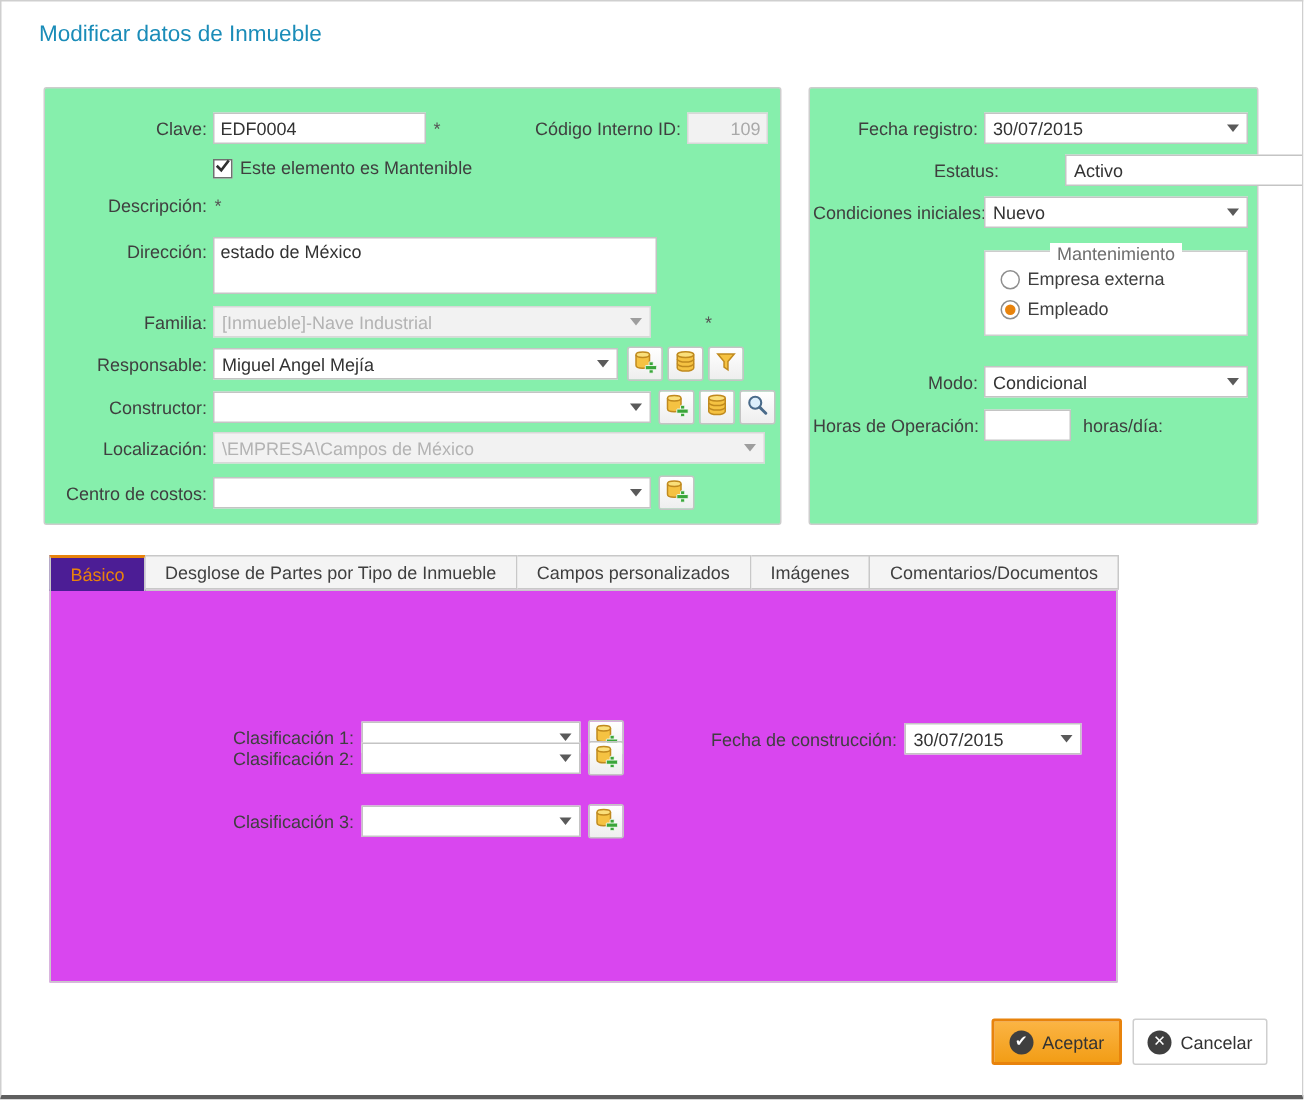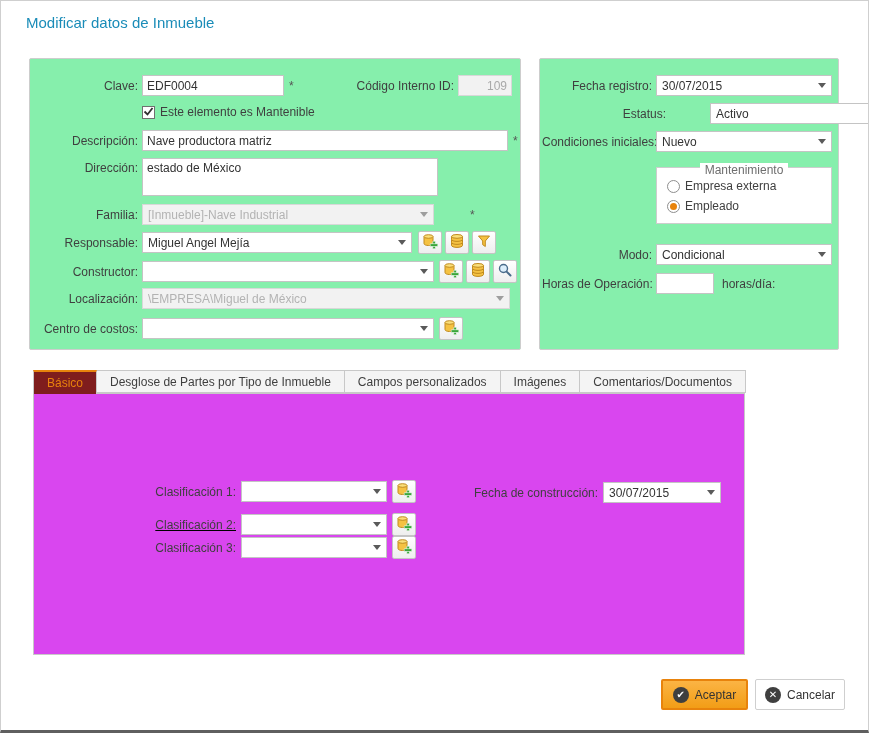--- a/index.html
+++ b/index.html
@@ -41,21 +41,21 @@
   .radio { width: 13px; height: 13px; border: 1px solid #8e8e8e; border-radius: 50%;
            background: #fff; display: inline-flex; align-items: center; justify-content: center; }
   .radio.sel::after { content: ""; width: 7px; height: 7px; border-radius: 50%; background: #e8830c; }
   .fieldset { position: absolute; border: 1px solid #cdcdcd; background: #fff; }
   .legend { position: absolute; top: -8px; left: 0; right: 0; text-align: center; }
   .legend span { background: #fff; padding: 0 5px; font-size: 12px; color: #6e6e6e; }
   .tabs { position: absolute; left: 32px; top: 369px; display: flex; align-items: flex-end; z-index: 2; }
   .tab { height: 23px; display: flex; align-items: center; padding: 0 13px; font-size: 12px;
          color: #3f3f3f; background: #f4f4f4; border: 1px solid #c8c8c8; border-left: none; }
   .tab:first-child { border-left: 1px solid #c8c8c8; }
-  .tab.active { background: #7f1d1d; color: #e8830c; border-top: 2px solid #e8830c;
+  .tab.active { background: #4c1d95; color: #e8830c; border-top: 2px solid #e8830c;
                 height: 24px; margin-bottom: -1px; border-bottom: none; }
   .tabpanel { position: absolute; left: 32px; top: 392px; width: 712px; height: 262px;
               border: 1px solid #c8c8c8; background: #d946ef; z-index: 1; }
   .btn { position: absolute; display: flex; align-items: center; justify-content: center; gap: 6px;
          font-family: inherit; font-size: 12px; border-radius: 2px; }
   .circ { width: 16px; height: 16px; border-radius: 50%; background: #3f3f3f; color: #fff;
           font-size: 10px; line-height: 16px; display: flex; align-items: center; justify-content: center; }
   .btn-accept { left: 660px; top: 678px; width: 87px; height: 31px; color: #333;
                 background: linear-gradient(#fbb444, #f29d16); border: 2px solid #e8830c; }
   .btn-cancel { left: 754px; top: 678px; width: 90px; height: 31px; color: #333;
@@ -84,21 +84,20 @@
           <svg width="11" height="11" viewBox="0 0 11 11">
               <path d="M1.5 5.5l3 3 5-6.5" fill="none" stroke="#2f2f2f" stroke-width="1.8"></path>
             </svg>
         </span>
       </span>
       <span class="cb-lbl">Este elemento es Mantenible</span>
     </div>
 
     <div class="row" style="top:71px; left:4px;">
       <span class="lbl r w104">Descripción:</span>
-      <input class="tb" style="width: 366px; margin-left: 4px;" value="Nave productora matriz">
       <span class="req">*</span>
     </div>
 
     <div class="row" style="top:99px; left:4px; align-items:flex-start;">
       <span class="lbl r w104" style="line-height:21px;">Dirección:</span>
       <textarea class="ta" style="width: 296px; height: 38px; margin-left: 4px;">estado de México</textarea>
     </div>
 
     <div class="row" style="top:145px; left:4px;">
       <span class="lbl r w104">Familia:</span>
@@ -176,21 +175,21 @@
             <circle cx="6.5" cy="6.5" r="4" fill="#dceefb" stroke="#4a6b8a" stroke-width="1.4"></circle>
             <line x1="9.6" y1="9.6" x2="13.5" y2="13.5" stroke="#4a6b8a" stroke-width="2" stroke-linecap="round"></line>
           </svg>
         </span>
       </button>
     </div>
 
     <div class="row" style="top:229px; left:4px;">
       <span class="lbl r w104">Localización:</span>
       <div class="dd disabled" style="width:368px; margin-left:4px;">
-        <span class="txt">\EMPRESA\Miguel de México</span>
+        <span class="txt">\EMPRESA\Campos de México</span>
         <span class="arr"></span>
       </div>
     </div>
 
     <div class="row" style="top:258px; left:4px;align-items:center;">
       <span class="lbl r w104">Centro de costos:</span>
       <div class="dd" style="width:292px; margin-left:4px;">
         <span class="txt"></span>
         <span class="arr"></span>
       </div>
@@ -281,21 +280,21 @@
           <svg width="16" height="16" viewBox="0 0 16 16">
             <path d="M2 3.5v7c0 1.3 2.2 2 4.5 2s4.5-.7 4.5-2v-7" fill="#f5c242" stroke="#c08a1e"></path>
             <ellipse cx="6.5" cy="3.5" rx="4.5" ry="1.8" fill="#fadf7a" stroke="#c08a1e"></ellipse>
             <rect x="10.7" y="8.2" width="2.8" height="7.6" rx="0.5" fill="#3aa63a" stroke="#fff" stroke-width="0.6"></rect>
             <rect x="8.2" y="10.7" width="7.6" height="2.8" rx="0.5" fill="#3aa63a" stroke="#fff" stroke-width="0.6"></rect>
           </svg>
         </span>
       </button>
     </div>
 
-    <div class="row" style="top:119px; left:96px;text-decoration:underline;">
+    <div class="row" style="top:100px; left:96px;">
       <span class="lbl r" style="width:106px;">Clasificación 2:</span>
       <div class="dd" style="width:146px; margin-left:5px;">
         <span class="txt"></span>
         <span class="arr"></span>
       </div>
       <button class="icon-btn" style="margin-left:5px;">
         <span>
           <svg width="16" height="16" viewBox="0 0 16 16">
             <path d="M2 3.5v7c0 1.3 2.2 2 4.5 2s4.5-.7 4.5-2v-7" fill="#f5c242" stroke="#c08a1e"></path>
             <ellipse cx="6.5" cy="3.5" rx="4.5" ry="1.8" fill="#fadf7a" stroke="#c08a1e"></ellipse>

